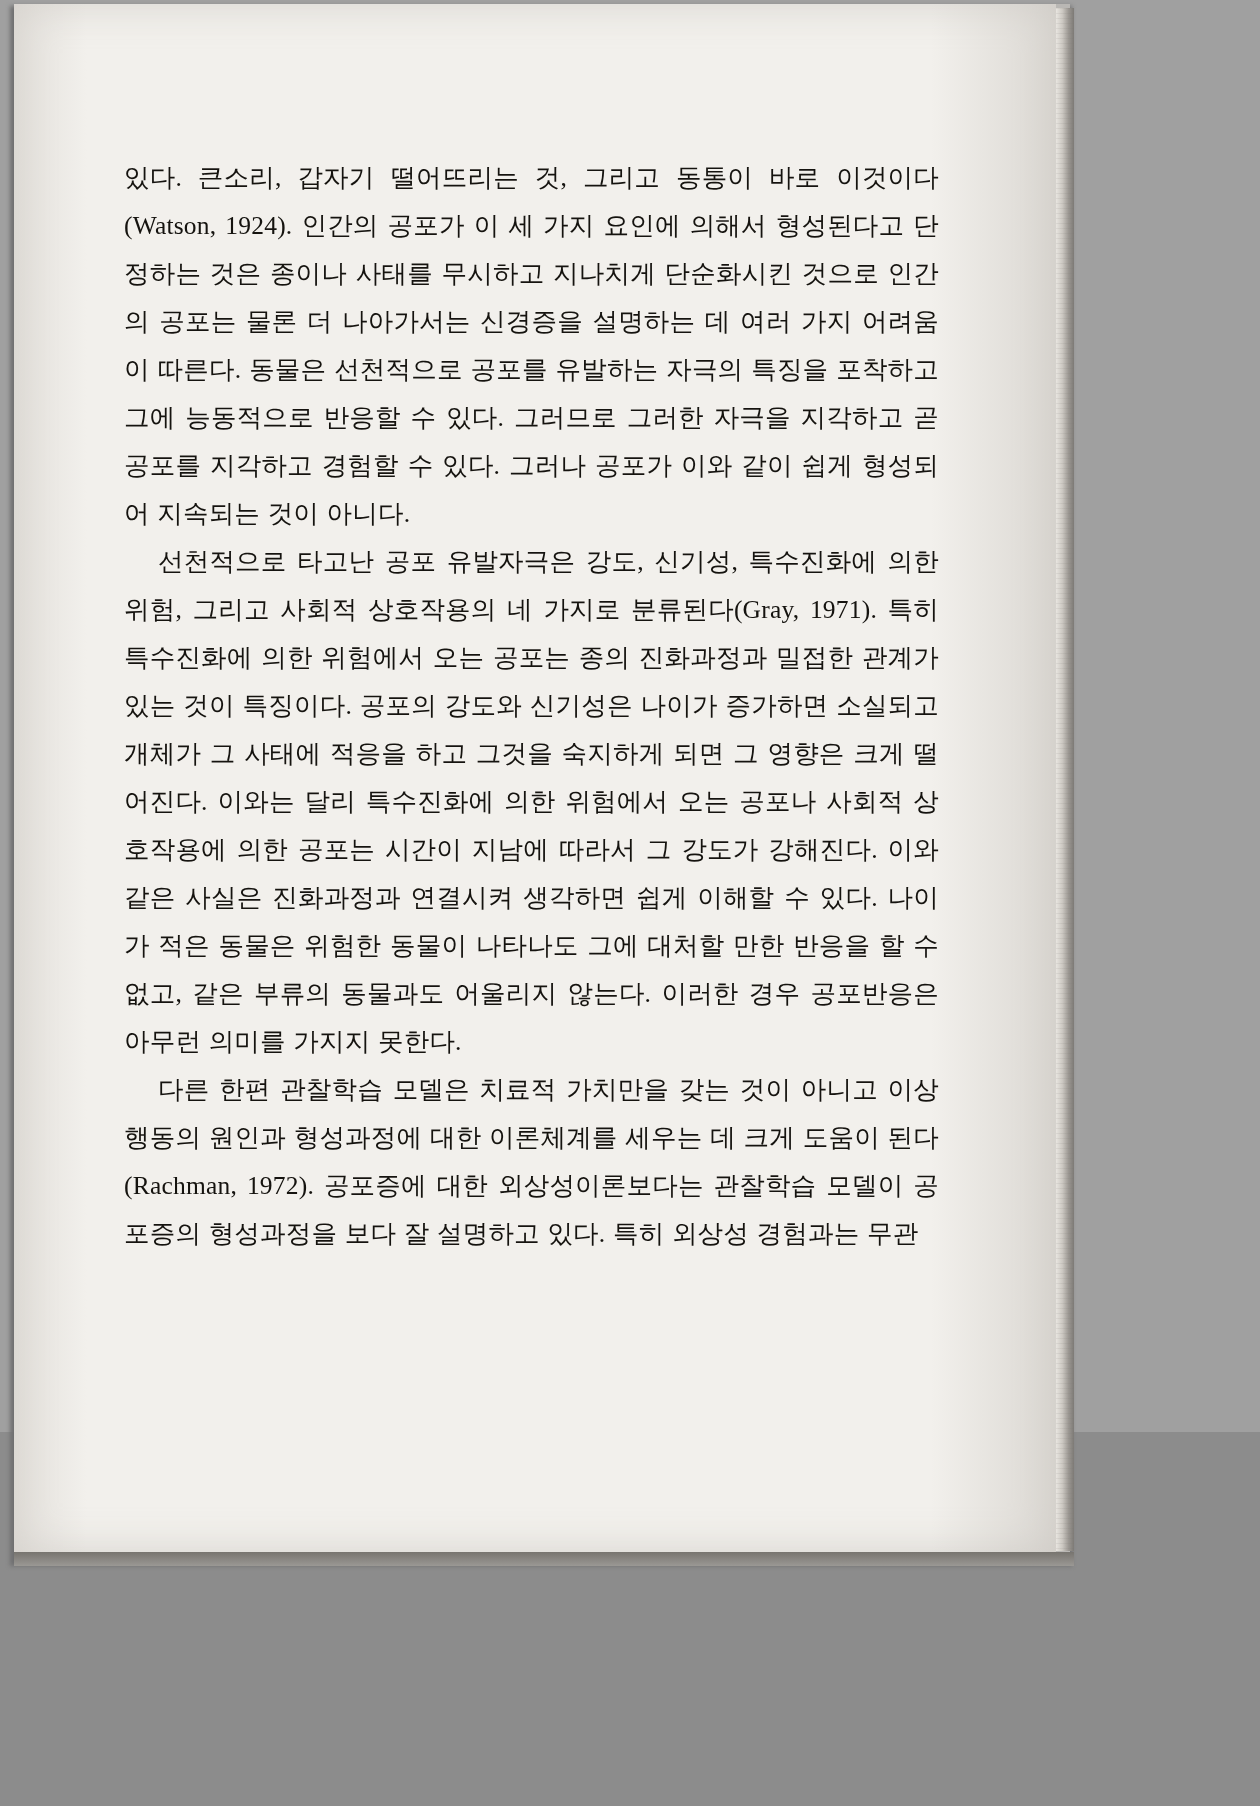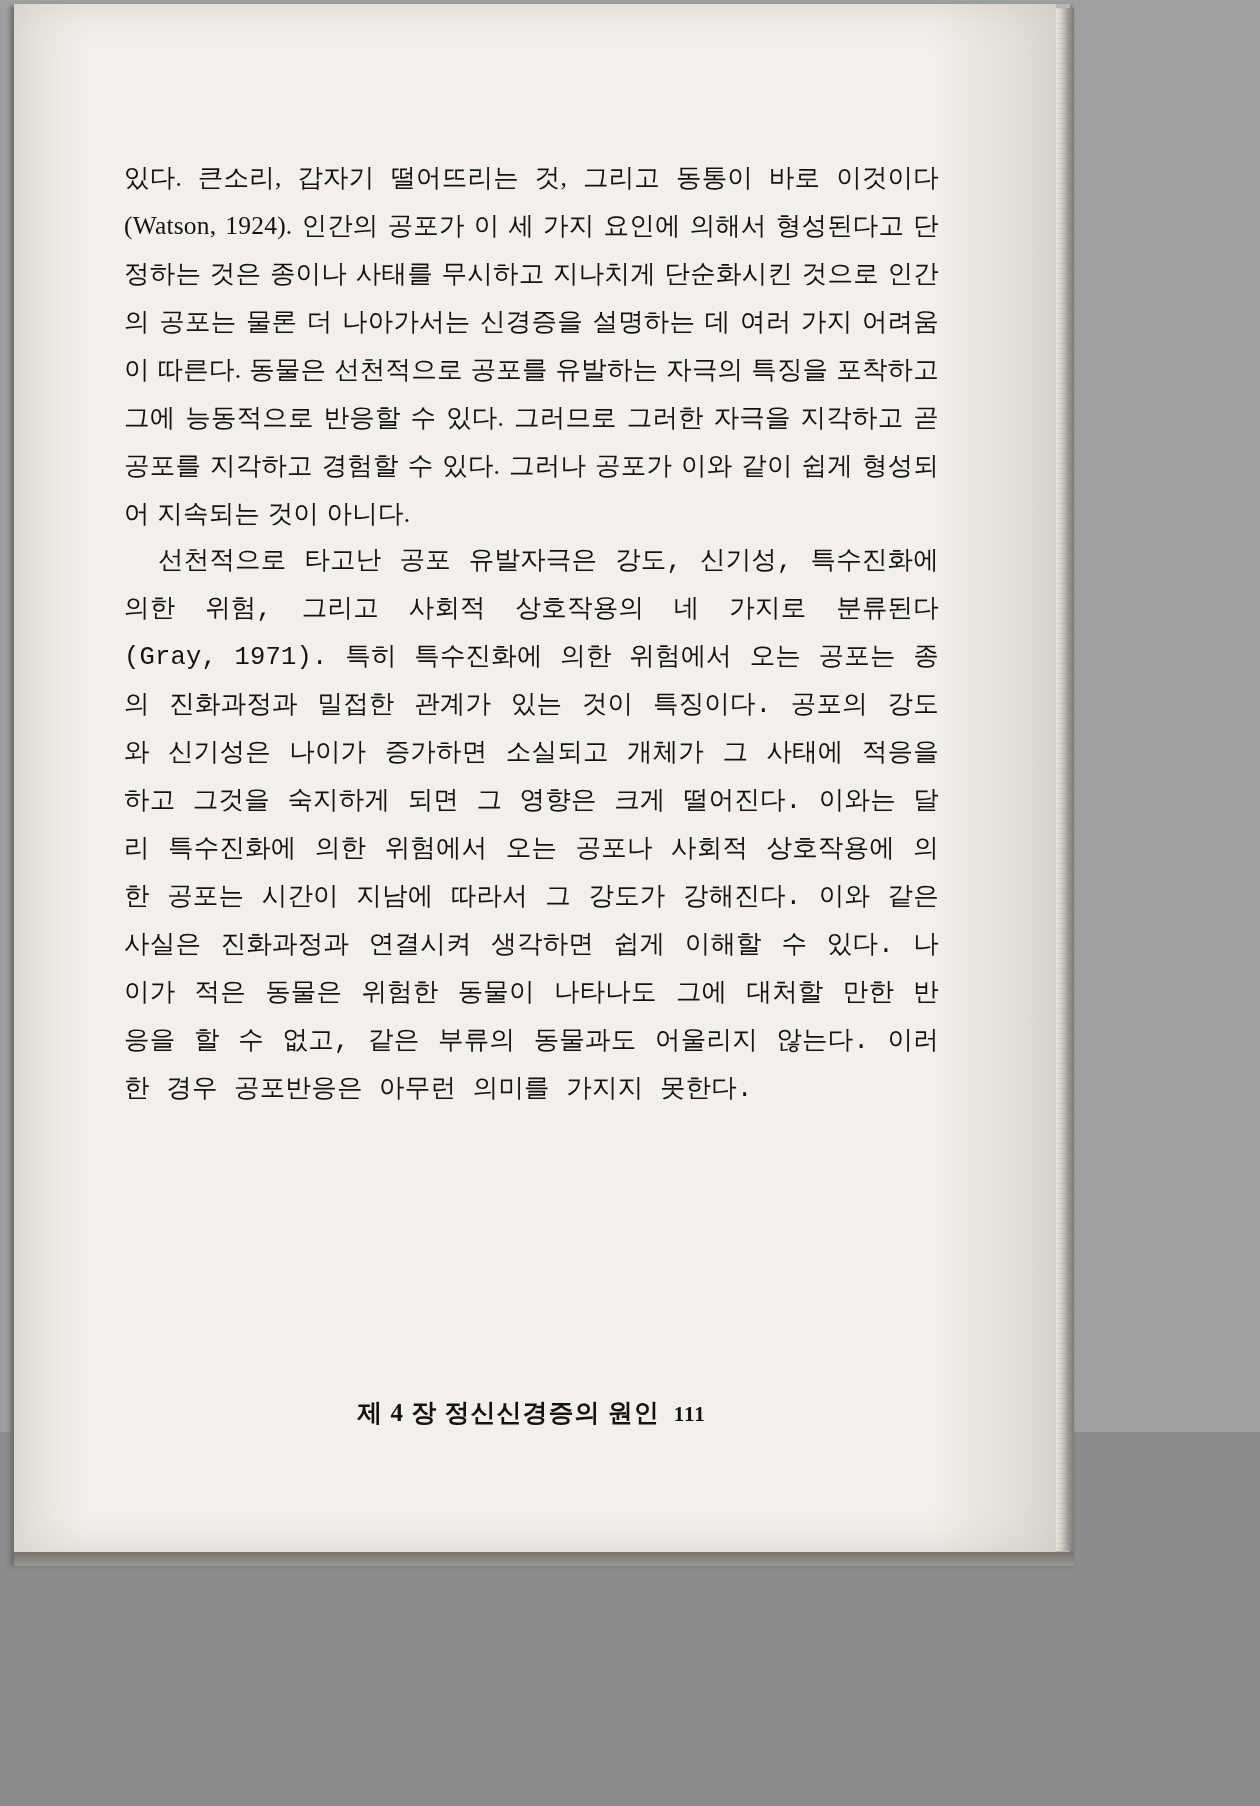--- a/index.html
+++ b/index.html
@@ -64,21 +64,20 @@
     margin: 0;
     font-size: 25.5px;
     line-height: 48px;
     text-align: justify;
     text-justify: inter-character;
     letter-spacing: 0.2px;
     word-spacing: 1px;
   }
   p.para.indent {
     text-indent: 34px;
-    font-family: Liberation Mono, monospace;
   }
   .footer {
     position: absolute;
     left: 110px;
     top: 1392px;
     width: 815px;
     text-align: center;
     font-size: 25px;
     font-weight: bold;
     letter-spacing: 1px;
@@ -127,19 +126,17 @@
   <div class="stack"></div>
   <div class="stack-lines"></div>
   <div class="bottom-shadow"></div>
 
   <div class="page">
     <div class="page-inner-gradient"></div>
 
     <div class="text-block">
       <p class="para">있다. 큰소리, 갑자기 떨어뜨리는 것, 그리고 동통이 바로 이것이다(Watson, 1924). 인간의 공포가 이 세 가지 요인에 의해서 형성된다고 단정하는 것은 종이나 사태를 무시하고 지나치게 단순화시킨 것으로 인간의 공포는 물론 더 나아가서는 신경증을 설명하는 데 여러 가지 어려움이 따른다. 동물은 선천적으로 공포를 유발하는 자극의 특징을 포착하고 그에 능동적으로 반응할 수 있다. 그러므로 그러한 자극을 지각하고 곧 공포를 지각하고 경험할 수 있다. 그러나 공포가 이와 같이 쉽게 형성되어 지속되는 것이 아니다.</p>
       <p class="para indent">선천적으로 타고난 공포 유발자극은 강도, 신기성, 특수진화에 의한 위험, 그리고 사회적 상호작용의 네 가지로 분류된다(Gray, 1971). 특히 특수진화에 의한 위험에서 오는 공포는 종의 진화과정과 밀접한 관계가 있는 것이 특징이다. 공포의 강도와 신기성은 나이가 증가하면 소실되고 개체가 그 사태에 적응을 하고 그것을 숙지하게 되면 그 영향은 크게 떨어진다. 이와는 달리 특수진화에 의한 위험에서 오는 공포나 사회적 상호작용에 의한 공포는 시간이 지남에 따라서 그 강도가 강해진다. 이와 같은 사실은 진화과정과 연결시켜 생각하면 쉽게 이해할 수 있다. 나이가 적은 동물은 위험한 동물이 나타나도 그에 대처할 만한 반응을 할 수 없고, 같은 부류의 동물과도 어울리지 않는다. 이러한 경우 공포반응은 아무런 의미를 가지지 못한다.</p>
+      <p class="para indent">다른 한편 관찰학습 모델은 치료적 가치만을 갖는 것이 아니고 이상행동의 원인과 형성과정에 대한 이론체계를 세우는 데 크게 도움이 된다(Rachman, 1972). 공포증에 대한 외상성이론보다는 관찰학습 모델이 공포증의 형성과정을 보다 잘 설명하고 있다. 특히 외상성 경험과는 무관</p>
     </div>
 
-    <div class="footer">
-      <span>제 4 장 정신신경증의 원인</span><span class="folio">111</span>
-    </div>
   </div>
 </div>
 
 </body></html>

